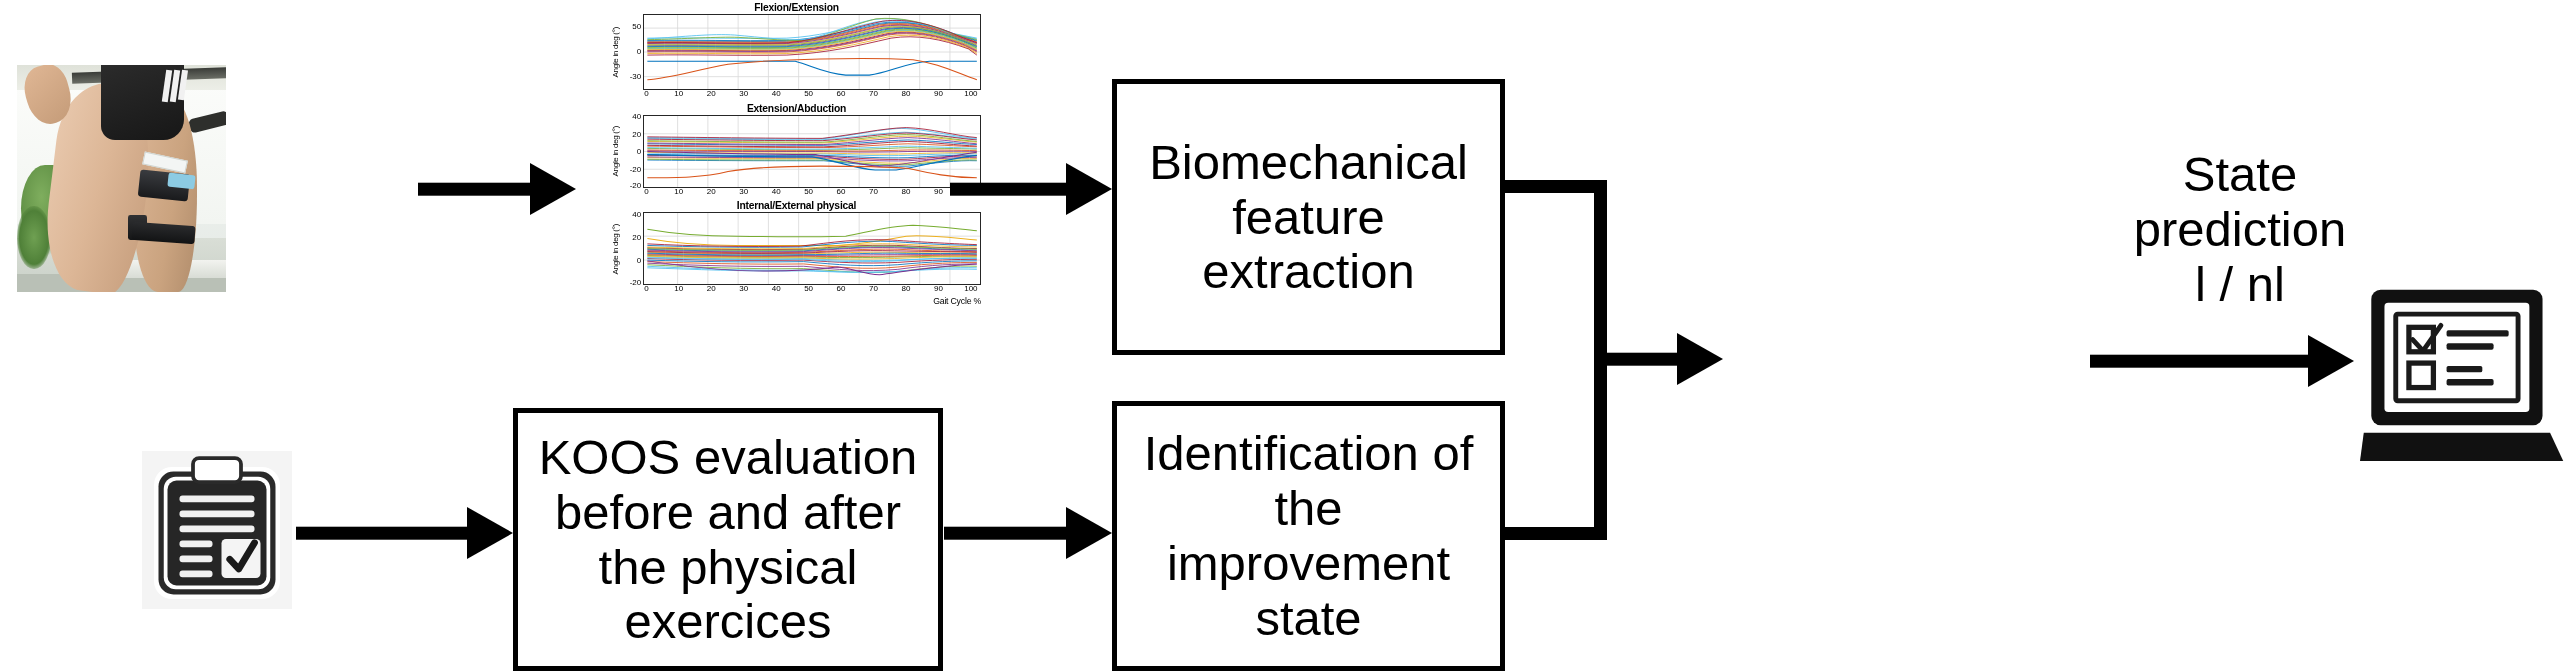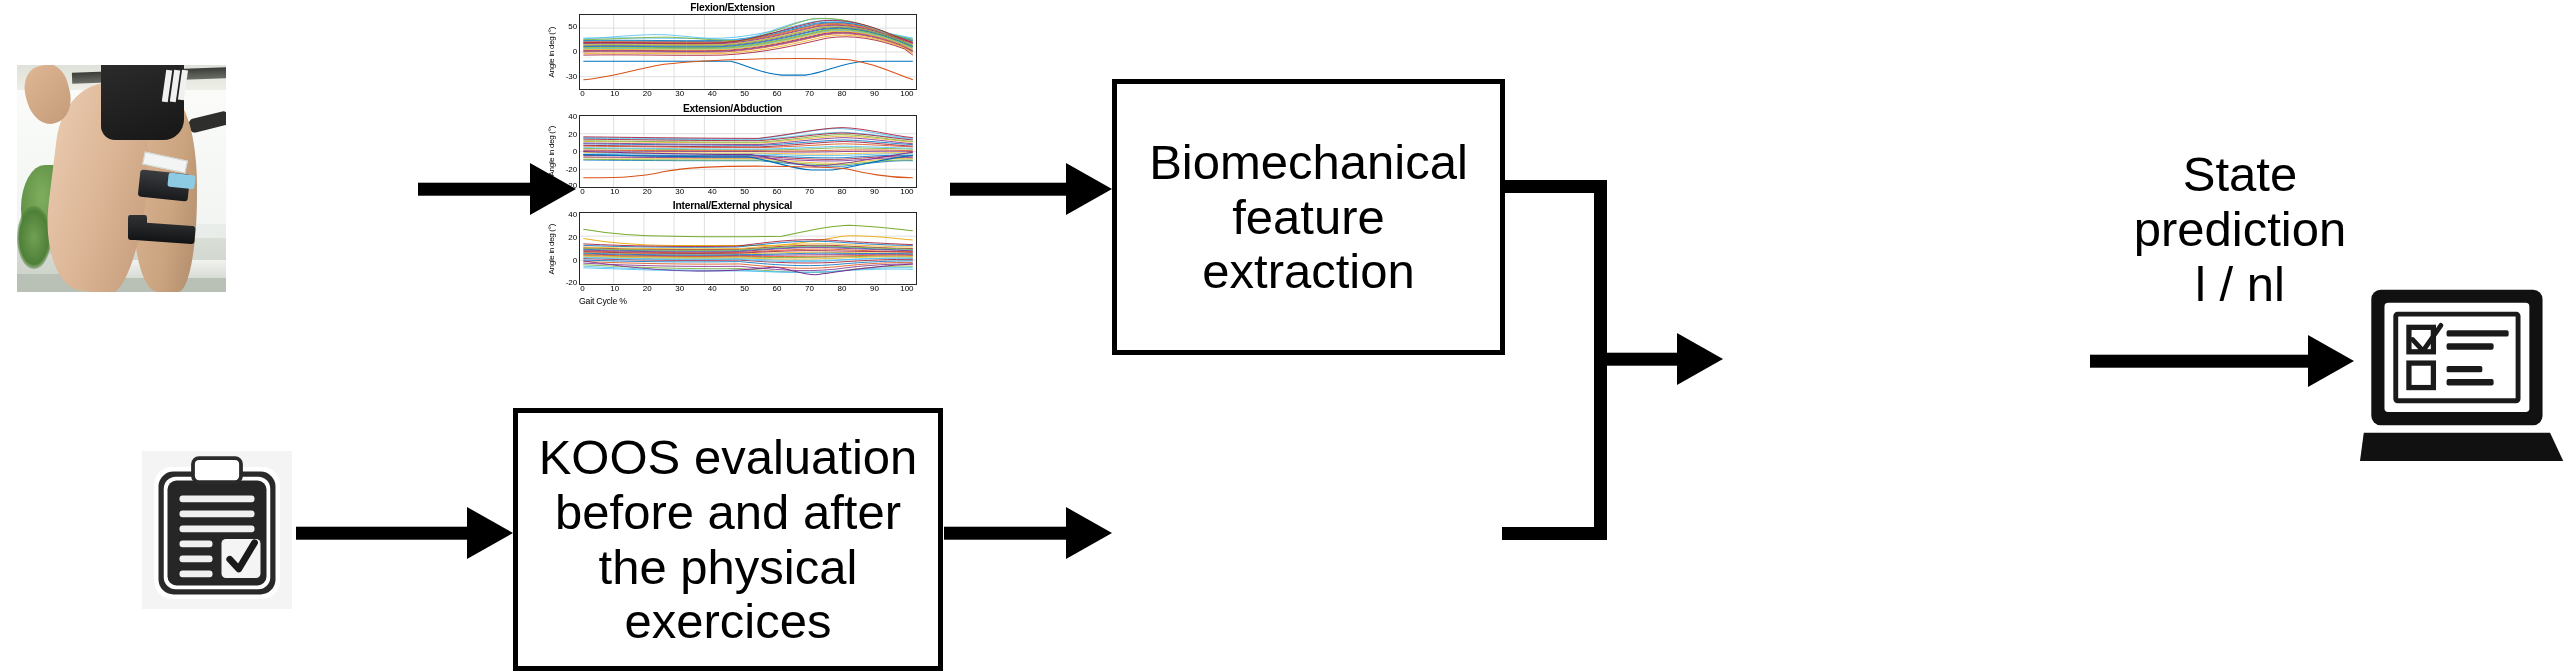--- a/index.html
+++ b/index.html
@@ -172,21 +172,21 @@
     left: 2360px;
     top: 278px;
     width: 207px;
     height: 189px;
   }
   #laptop-icon svg { display: block; width: 100%; height: 100%; }
 
   
   #charts-cluster {
     position: absolute;
-    left: 548px;
+    left: 612px;
     top: 3.2px;
     width: 369px;
     height: 366px;
   }
   .chart {
     position: relative;
     width: 100%;
   }
   .chart-title {
     text-align: center;
@@ -240,21 +240,21 @@
   }
   .xtick {
     position: absolute;
     top: 0;
     transform: translateX(-50%);
     font-size: 8px;
     color: #000;
     line-height: 1;
   }
   .xlabel {
-    text-align: left;
+    text-align: right;
     font-size: 8.7px;
     color: #000;
     margin-left: 31px;
     letter-spacing: -0.2px;
   }
   #chart-0 .plot { height: 76px; }
   #chart-1 .plot { height: 73px; }
   #chart-2 .plot { height: 73px; }
   #chart-1, #chart-2 { margin-top: 3.2px; }
 </style>
@@ -533,20 +533,26 @@
 the physical
 exercices</span>
   </div>
 
   <div class="flow-box" id="box-biomech">
     <span class="box-label">Biomechanical
 feature
 extraction</span>
   </div>
 
+  <div class="flow-box" id="box-identif">
+    <span class="box-label">Identification of
+the
+improvement
+state</span>
+  </div>
 
 
   <div id="clipboard-icon">
     <svg viewBox="0 0 100 104">
       <rect x="8" y="10" width="84" height="88" rx="12" fill="#ffffff"></rect>
       <rect x="11" y="13" width="78" height="82" rx="10" fill="#2a2a2a"></rect>
       <rect x="14.5" y="16.5" width="71" height="75" rx="8" fill="#ffffff"></rect>
       <rect x="17" y="19" width="66" height="70" rx="6" fill="#262626"></rect>
       <rect x="34" y="4" width="32" height="16" rx="4" fill="#ffffff" stroke="#2a2a2a" stroke-width="2.5"></rect>
       <g fill="#f0f0f0">

